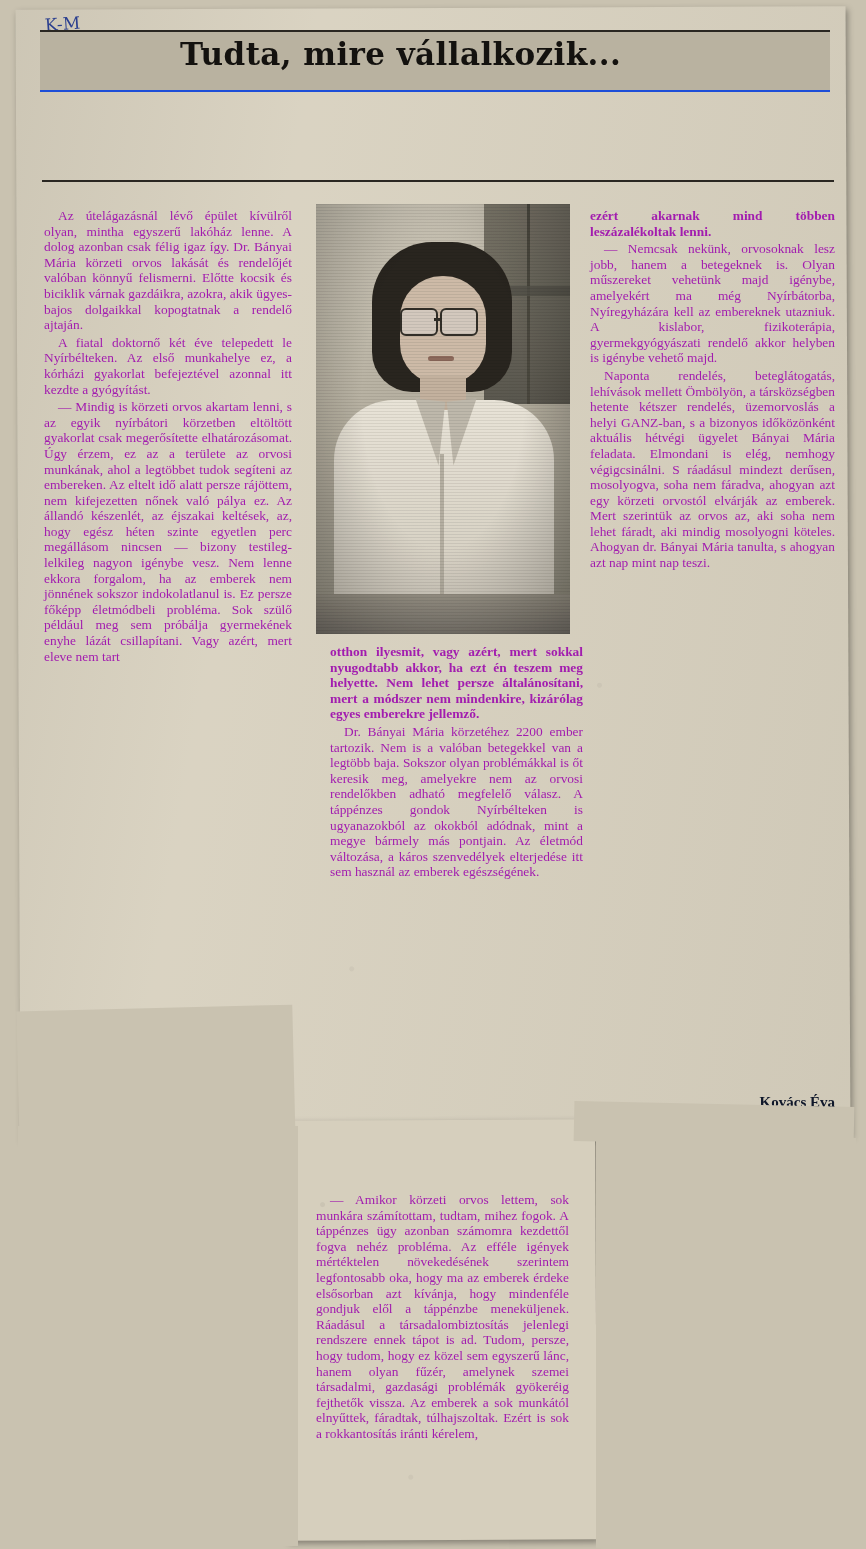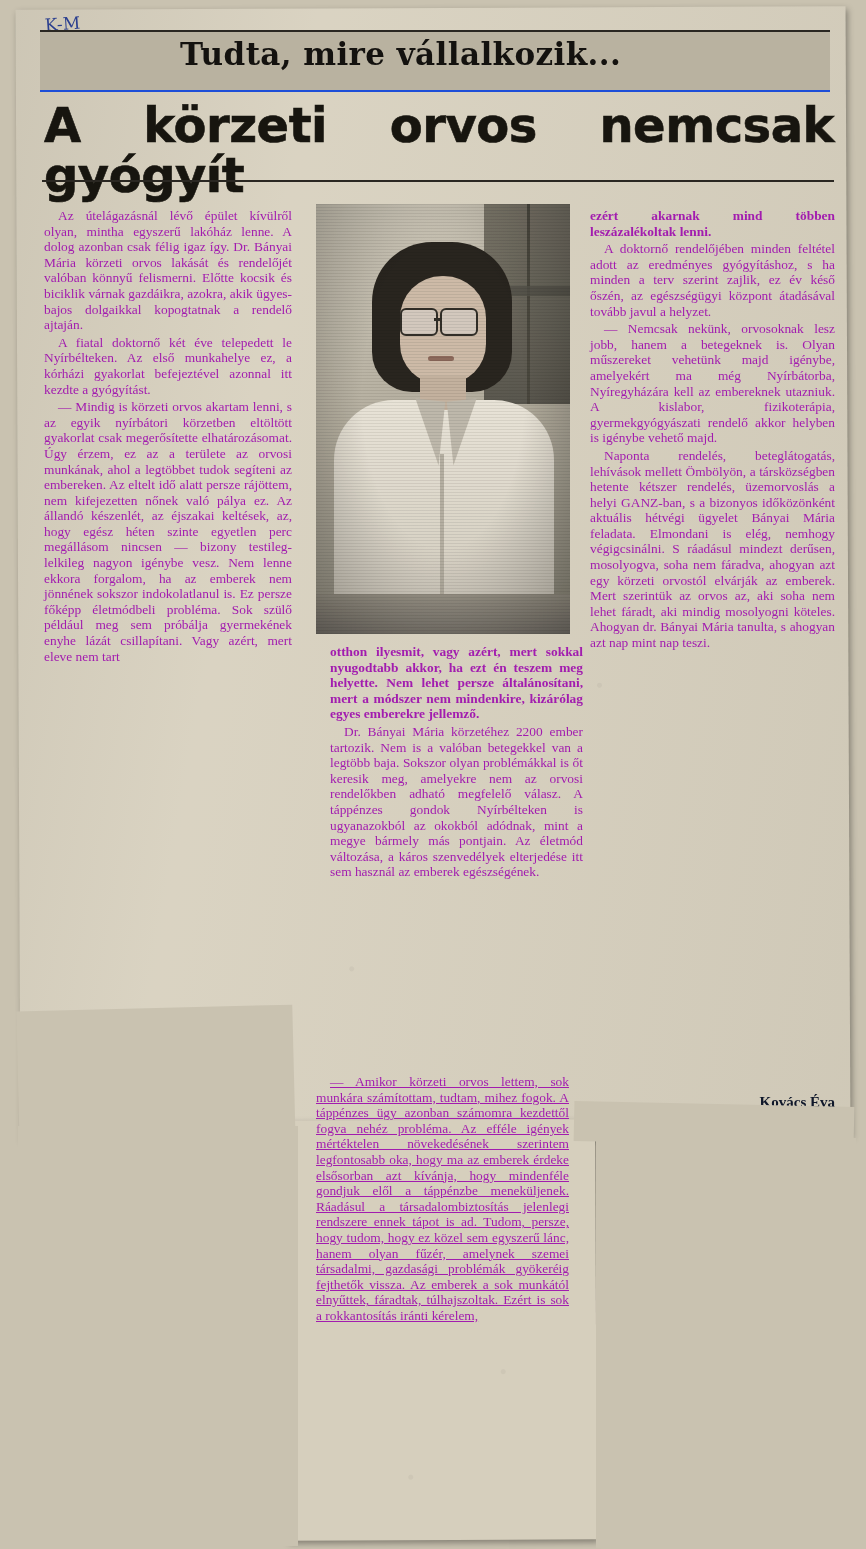--- a/index.html
+++ b/index.html
@@ -104,21 +104,21 @@
     text-align:justify;
     text-justify:inter-word;
     hyphens:auto;
   }
   .col p{margin:0 0 2px 0;text-indent:14px;}
   .col p.nodent{text-indent:0;font-weight:bold;}
   .col p.dash{text-indent:14px;}
 
   #col1{left:26px;top:200px;width:248px;}
   #col2{left:312px;top:636px;width:253px;}
-  #col2b{left:298px;top:1066px;width:253px;text-decoration:underline;}
+  #col2b{left:298px;top:1184px;width:253px;}
   #col3{left:572px;top:200px;width:245px;}
 
   
   #photo{
     position:absolute;left:298px;top:196px;width:254px;height:430px;
     background:#b7b1a2;
     overflow:hidden;
     filter:contrast(1.02);
   }
   
@@ -228,23 +228,20 @@
   <div id="handnote">
     <div>K-M</div>
     <div>1989</div>
     <div>08.01.</div>
   </div>
 
   <div id="kicker">
     <div id="kicker-text">Tudta, mire vállalkozik...</div>
   </div>
 
-  <div id="headline">
-    <span class="hl-inner">A körzeti orvos nemcsak gyógyít</span>
-  </div>
   <div id="rule-under-headline"></div>
 
   <div id="photo">
     <div class="bg-wall"></div>
     <div class="window"></div>
     <div class="shelf"></div>
     <div class="blouse"></div>
     <div class="hair"></div>
     <div class="face"></div>
     <div class="glass-l"></div>
@@ -270,21 +267,20 @@
     <p class="nodent">otthon ilyesmit, vagy azért, mert sokkal nyugodtabb akkor, ha ezt én teszem meg helyette. Nem lehet persze általánosítani, mert a módszer nem mindenkire, kizárólag egyes emberekre jellemző.</p>
     <p>Dr. Bányai Mária körzetéhez 2200 ember tartozik. Nem is a valóban betegekkel van a legtöbb baja. Sokszor olyan problémákkal is őt keresik meg, amelyekre nem az orvosi rendelőkben adható megfelelő válasz. A táppénzes gondok Nyírbélteken is ugyanazokból az okokból adódnak, mint a megye bármely más pontjain. Az életmód változása, a káros szenvedélyek elterjedése itt sem használ az emberek egészségének.</p>
   </div>
 
   <div class="col" id="col2b">
     <p class="dash">— Amikor körzeti orvos lettem, sok munkára számítottam, tudtam, mihez fogok. A táppénzes ügy azonban számomra kezdettől fogva nehéz probléma. Az efféle igények mértéktelen növekedésének szerintem legfontosabb oka, hogy ma az emberek érdeke elsősorban azt kívánja, hogy mindenféle gondjuk elől a táppénzbe meneküljenek. Ráadásul a társadalombiztosítás jelenlegi rendszere ennek tápot is ad. Tudom, persze, hogy tudom, hogy ez közel sem egyszerű lánc, hanem olyan fűzér, amelynek szemei társadalmi, gazdasági problémák gyökeréig fejthetők vissza. Az emberek a sok munkától elnyűttek, fáradtak, túlhajszoltak. Ezért is sok a rokkantosítás iránti kérelem,</p>
   </div>
 
   <div class="col" id="col3">
     <p class="nodent">ezért akarnak mind többen leszázalékoltak lenni.</p>
-    <p>A doktornő rendelőjében minden feltétel adott az eredményes gyógyításhoz, s ha minden a terv szerint zajlik, ez év késő őszén, az egészségügyi központ átadásával tovább javul a helyzet.</p>
     <p class="dash">— Nemcsak nekünk, orvosoknak lesz jobb, hanem a betegeknek is. Olyan műszereket vehetünk majd igénybe, amelyekért ma még Nyírbátorba, Nyíregyházára kell az embereknek utazniuk. A kislabor, fizikoterápia, gyermekgyógyászati rendelő akkor helyben is igénybe vehető majd.</p>
     <p>Naponta rendelés, beteglátogatás, lehívások mellett Ömbölyön, a társközségben hetente kétszer rendelés, üzemorvoslás a helyi GANZ-ban, s a bizonyos időközönként aktuális hétvégi ügyelet Bányai Mária feladata. Elmondani is elég, nemhogy végigcsinálni. S ráadásul mindezt derűsen, mosolyogva, soha nem fáradva, ahogyan azt egy körzeti orvostól elvárják az emberek. Mert szerintük az orvos az, aki soha nem lehet fáradt, aki mindig mosolyogni köteles. Ahogyan dr. Bányai Mária tanulta, s ahogyan azt nap mint nap teszi.</p>
   </div>
 
   <div id="byline">Kovács Éva</div>
 
   <div class="tear" id="tear-bl"></div>
   <div class="tear" id="tear-bottom"></div>
   <div class="tear" id="tear-br"></div>
   <div class="tear" id="tear-right-low"></div>

